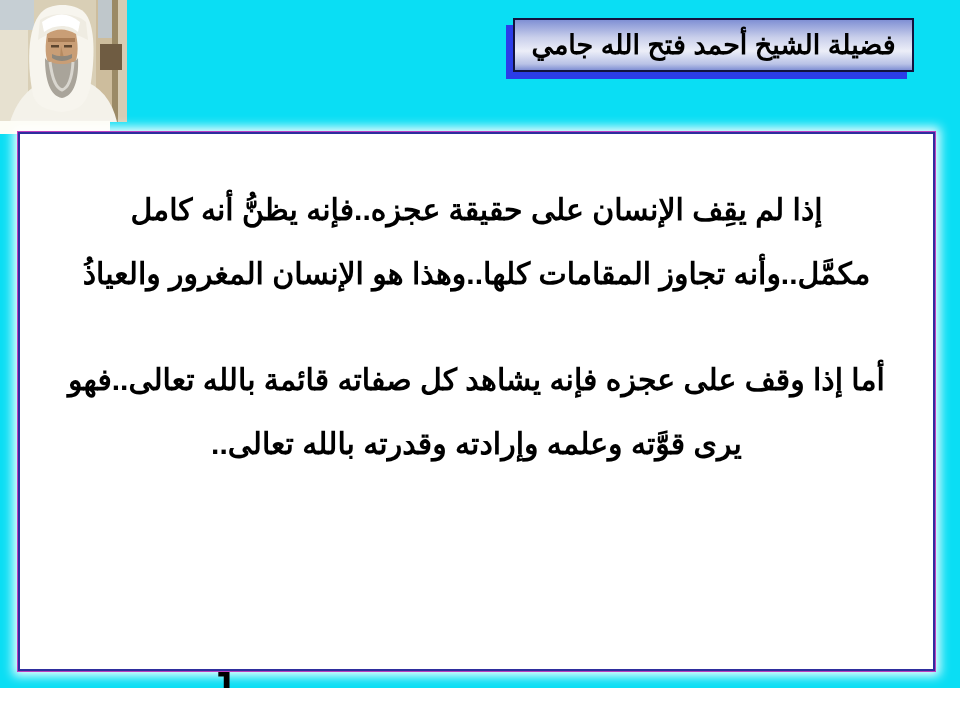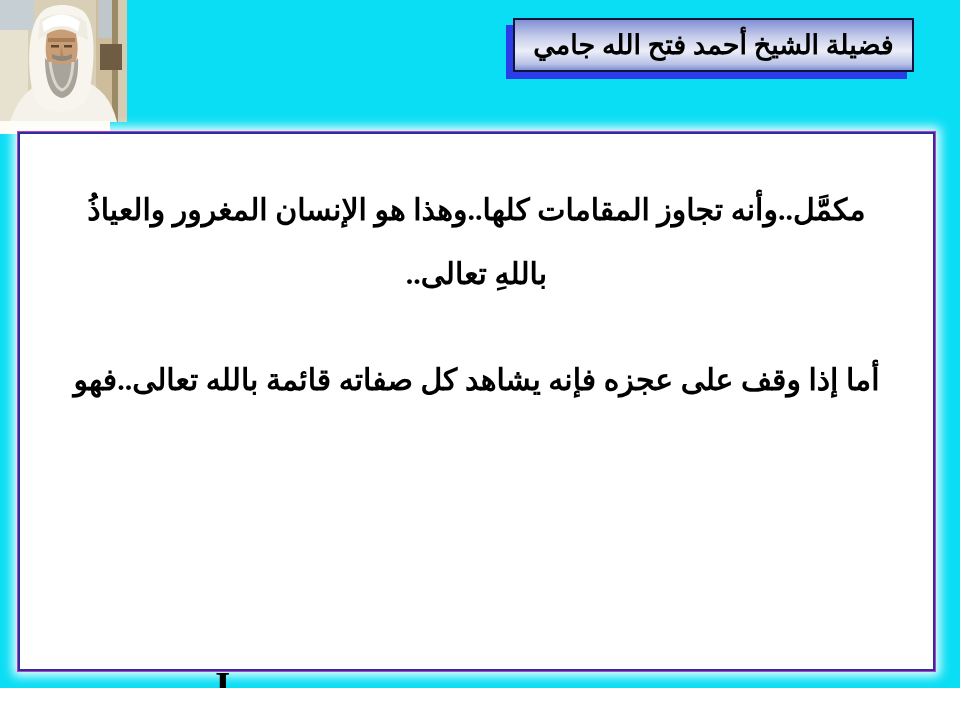--- a/index.html
+++ b/index.html
@@ -1,21 +1,21 @@
 <!DOCTYPE html>
 <html lang="ar" style="--bg: #0adef4; --banner-border: #12123e; --banner-shadow: #2b3de8; --banner-text: #000000; --banner-grad-top: #8090d4; --banner-grad-mid: #eceef8; --box-bg: #ffffff; --box-border: #2e2e9e; --box-outline: #bf3fbf; --box-text: #000000;"><head>
 <meta charset="utf-8">
 <style>
   html,body{margin:0;padding:0;}
   .slide{
     position:relative;
     width:960px;height:688px;
     overflow:hidden;
     background:var(--bg,#0adef4);
-    font-family:Liberation Serif, serif;
+    font-family:Liberation Sans, sans-serif;
   }
   
   .photo{
     position:absolute;left:0;top:0;width:127px;height:122px;display:block;
   }
   .photo-strip{
     position:absolute;left:0;top:121px;width:110px;height:13px;
     background:#fdfdf6;
   }
   
@@ -99,25 +99,26 @@
   </svg>
   <div class="photo-strip"></div>
 
   <div class="banner">
     <span class="banner-text">فضيلة الشيخ أحمد فتح الله جامي</span>
   </div>
 
   <div class="textbox">
     <div class="slide-text" id="paragraphs">
         <div class="para">
+          <div class="line">إذا لم يقِف الإنسان على حقيقة عجزه..فإنه يظنُّ أنه كامل</div>
           <div class="line">مكمَّل..وأنه تجاوز المقامات كلها..وهذا هو الإنسان المغرور والعياذُ</div>
-          <div class="line">باللهِ تعالى..</div>
         </div>
         <div class="para">
           <div class="line">أما إذا وقف على عجزه فإنه يشاهد كل صفاته قائمة بالله تعالى..فهو</div>
+          <div class="line">يرى قوَّته وعلمه وإرادته وقدرته بالله تعالى..</div>
         </div>
       </div>
   </div>
 
   <span class="jglyph">J</span>
   <span class="dots">...</span>
 
 </div>
 
 </body></html>

